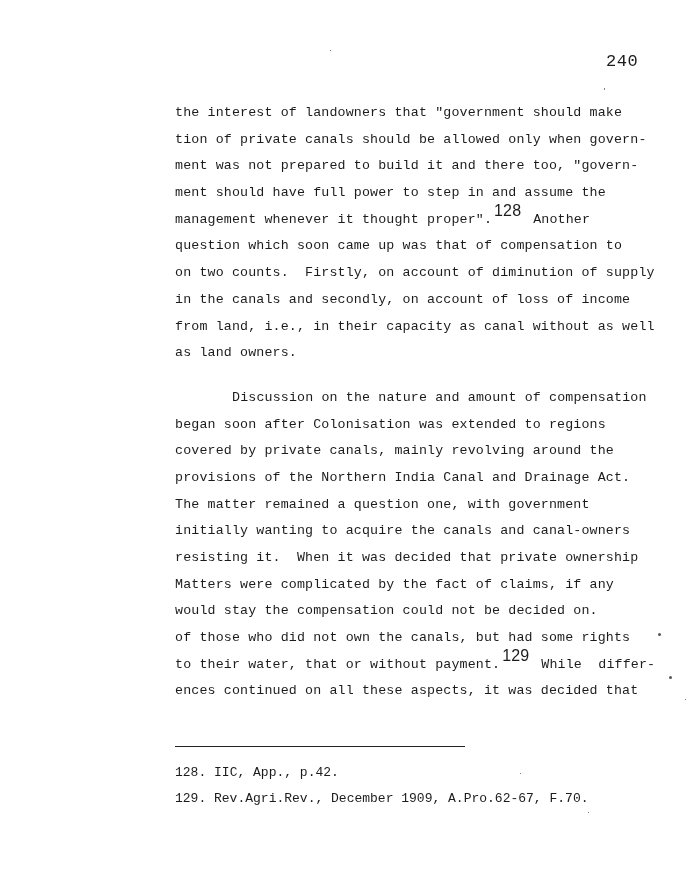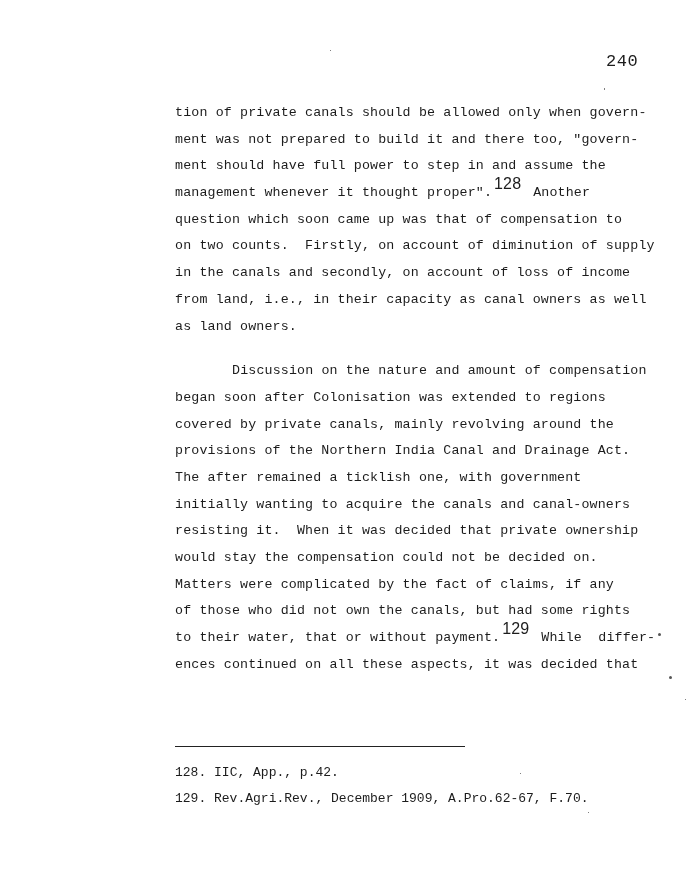--- a/index.html
+++ b/index.html
@@ -76,40 +76,41 @@
       border-radius: 50%;
     }
   </style>
 </head>
 <body>
 
 <div class="page-number">240</div>
 
 <div class="body-text">
   <div>
+    <div class="line">the interest of landowners that "government should make</div>
     <div class="line">tion of private canals should be allowed only when govern-</div>
     <div class="line">ment was not prepared to build it and there too, "govern-</div>
     <div class="line">ment should have full power to step in and assume the</div>
     <div class="line"><span>management whenever it thought proper".</span><sup>128</sup><span>Another</span></div>
     <div class="line">question which soon came up was that of compensation to</div>
     <div class="line">on two counts.  Firstly, on account of diminution of supply</div>
     <div class="line">in the canals and secondly, on account of loss of income</div>
-    <div class="line">from land, i.e., in their capacity as canal owners as well</div>
+    <div class="line">from land, i.e., in their capacity as canal without as well</div>
     <div class="line">as land owners.</div>
   </div>
   <div style="margin-top: 18px;">
     <div class="line indent">Discussion on the nature and amount of compensation</div>
     <div class="line">began soon after Colonisation was extended to regions</div>
     <div class="line">covered by private canals, mainly revolving around the</div>
     <div class="line">provisions of the Northern India Canal and Drainage Act.</div>
-    <div class="line">The after remained a ticklish one, with government</div>
+    <div class="line">The matter remained a question one, with government</div>
     <div class="line">initially wanting to acquire the canals and canal-owners</div>
     <div class="line">resisting it.  When it was decided that private ownership</div>
+    <div class="line">Matters were complicated by the fact of claims, if any</div>
     <div class="line">would stay the compensation could not be decided on.</div>
-    <div class="line">Matters were complicated by the fact of claims, if any</div>
     <div class="line">of those who did not own the canals, but had some rights</div>
     <div class="line"><span>to their water, that or without payment.</span><sup>129</sup><span>While  differ-</span></div>
     <div class="line">ences continued on all these aspects, it was decided that</div>
   </div>
 </div>
 
 <div class="rule"></div>
 
 <div class="footnotes">
   <div class="footnote"><span>128.</span> <span class="u">IIC,</span><span> App., p.42.</span></div>

